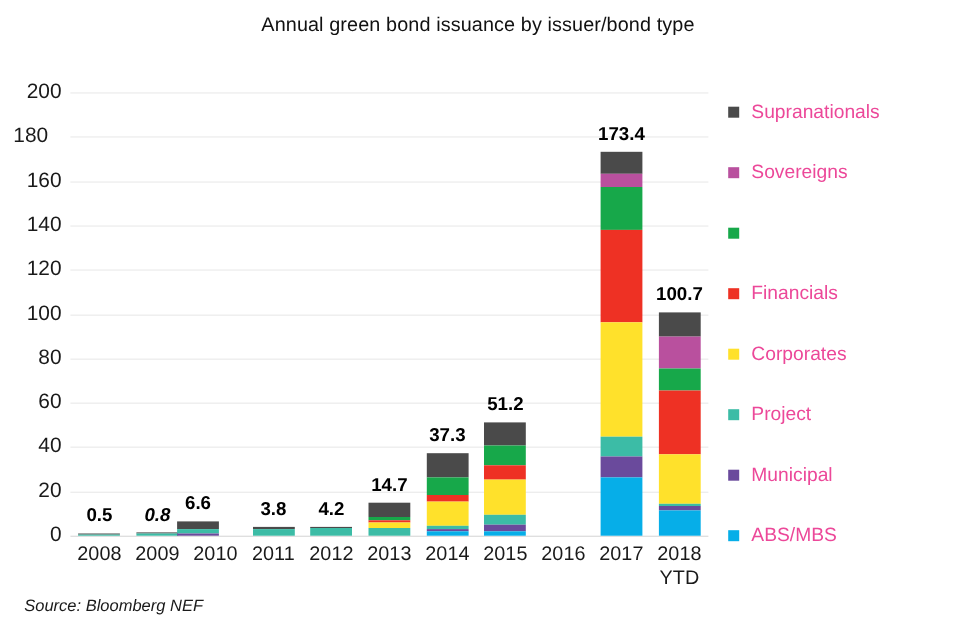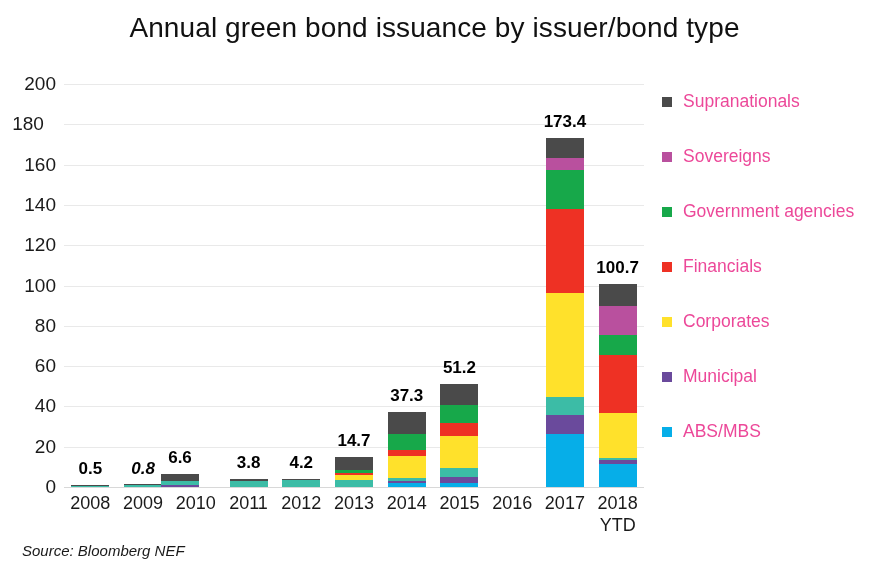--- a/index.html
+++ b/index.html
@@ -10,21 +10,21 @@
     font-family: "Liberation Sans", sans-serif;
     color: #000000;
     overflow: hidden;
   }
   #root { position: relative; width: 869px; height: 572px; }
 
   #chart-title {
     position: absolute;
     top: 12px; left: 0; width: 869px;
     text-align: center;
-    font-size: 28px;
+    font-size: 18px;
     font-weight: 400;
     letter-spacing: 0.1px;
     color: #111;
   }
 
   
   #plot-area {
     position: absolute;
     left: 64px; top: 84px;
     width: 580px; height: 403px;
@@ -299,31 +299,34 @@
       <div class="legend-item">
         <span class="legend-swatch" style="background: rgb(74, 74, 74);"></span>
         <span class="legend-label">Supranationals</span>
       </div>
       <div class="legend-item">
         <span class="legend-swatch" style="background: rgb(185, 80, 158);"></span>
         <span class="legend-label">Sovereigns</span>
       </div>
       <div class="legend-item">
         <span class="legend-swatch" style="background: rgb(23, 168, 74);"></span>
-        <span class="legend-label">Government agencies</span>
       </div>
       <div class="legend-item">
         <span class="legend-swatch" style="background: rgb(238, 49, 36);"></span>
         <span class="legend-label">Financials</span>
       </div>
       <div class="legend-item">
         <span class="legend-swatch" style="background: rgb(255, 225, 43);"></span>
         <span class="legend-label">Corporates</span>
       </div>
       <div class="legend-item">
+        <span class="legend-swatch" style="background: rgb(60, 188, 166);"></span>
+        <span class="legend-label">Project</span>
+      </div>
+      <div class="legend-item">
         <span class="legend-swatch" style="background: rgb(106, 74, 156);"></span>
         <span class="legend-label">Municipal</span>
       </div>
       <div class="legend-item">
         <span class="legend-swatch" style="background: rgb(6, 174, 232);"></span>
         <span class="legend-label">ABS/MBS</span>
       </div>
     </div>
 
   <div id="source">Source: Bloomberg NEF</div>

